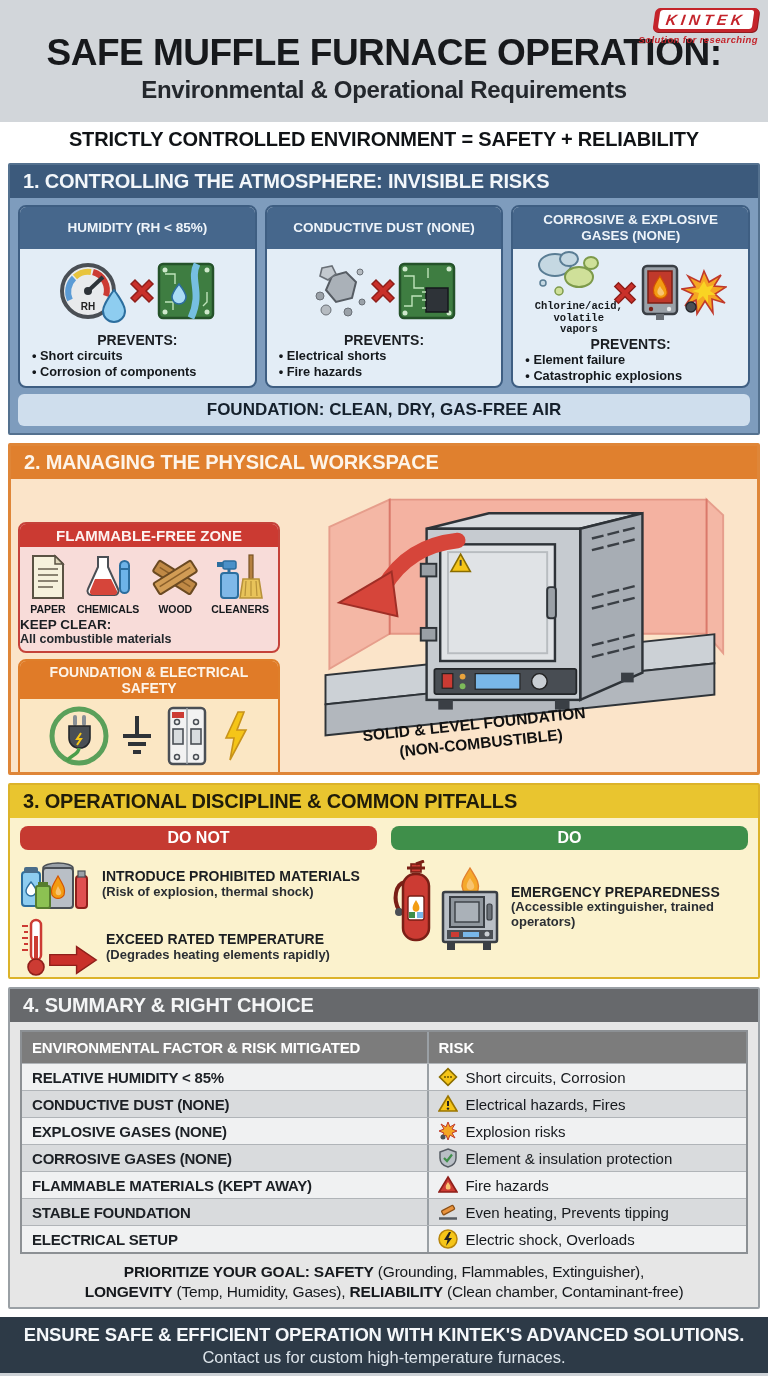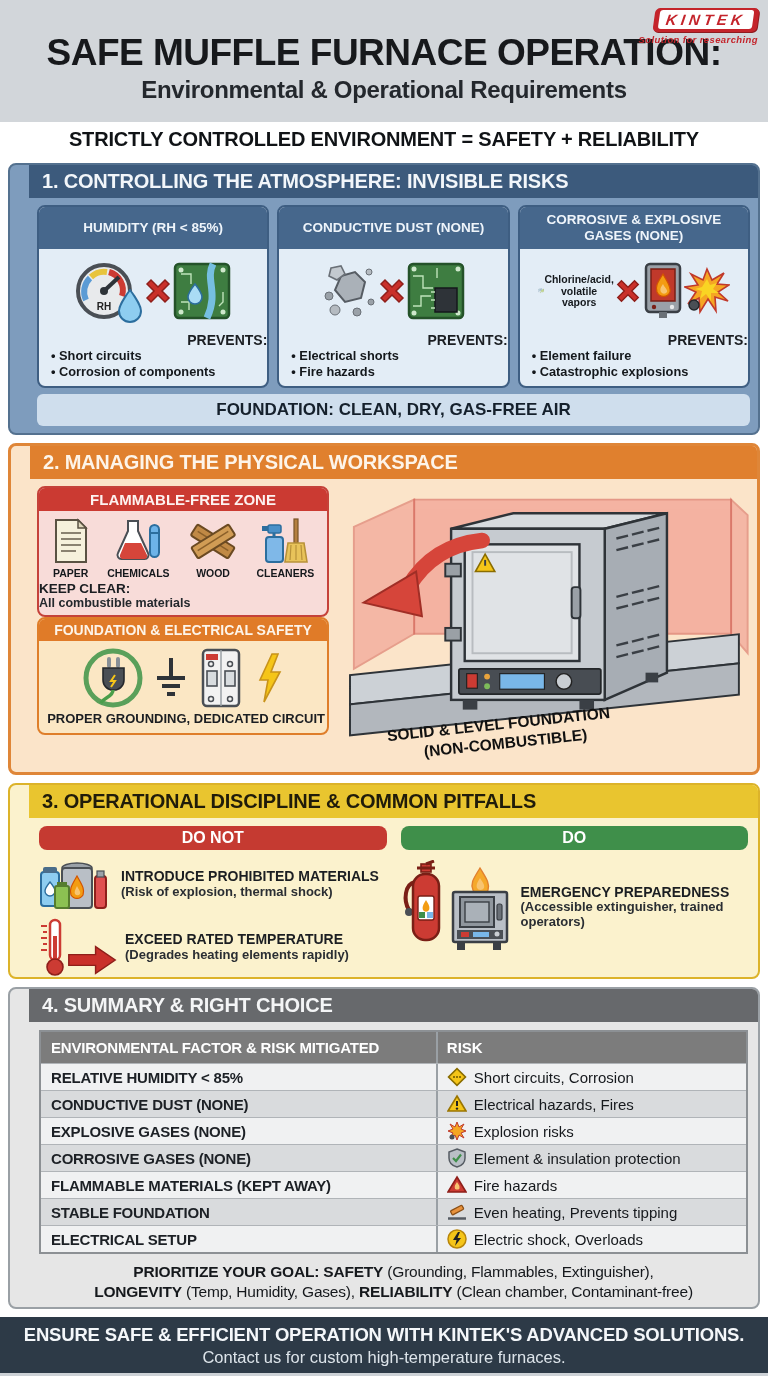--- a/index.html
+++ b/index.html
@@ -12,40 +12,40 @@
   
   .top-header { background:#d2d6da; height:122px; position:relative; padding-top:34px; flex:none; }
   .logo { position:absolute; top:8px; right:10px; text-align:right; }
   .logo-box { display:inline-block; background:#c4242b; border-radius:5px; padding:3px 5px; transform:skewX(-8deg); box-shadow:1px 1px 0 #8f1b20; }
   .logo-inner { background:#ffffff; border-radius:3px; padding:1px 7px; font-weight:bold; font-style:italic; font-size:15px; letter-spacing:4px; color:#c4242b; }
   .logo-tag { font-size:9.5px; font-weight:bold; font-style:italic; color:#c4242b; margin-top:2px; letter-spacing:0.4px; }
   .main-title { text-align:center; font-size:37px; font-weight:bold; letter-spacing:-0.5px; color:#17191c; line-height:1.0; }
   .sub-title { text-align:center; font-size:24px; font-weight:bold; color:#24282d; margin-top:5px; letter-spacing:-0.3px; }
   .strict-band { background:#ffffff; height:35px; display:flex; align-items:center; justify-content:center; font-size:20px; font-weight:bold; color:#101316; flex:none; letter-spacing:-0.2px; }
   
-  .panel { margin:6px 8px 0; border-radius:8px; overflow:hidden; flex:none;padding-left:19px; }
+  .panel { margin:6px 8px 0; border-radius:2px; overflow:hidden; flex:none; }
   .panel-header { font-size:20px; font-weight:bold; padding:5px 13px; letter-spacing:-0.2px; }
   
   .s1 { background:#7e9cbd; border:2px solid #54718f; height:272px; }
   .s1 .panel-header { background:#3c5a7c; color:#f2f6fa; }
   .s1-cards { display:flex; gap:8px; padding:7px 8px 4px; height:194px; }
   .s1-card { flex:1; background:#e3edf6; border:2px solid #3e5e82; border-radius:8px; overflow:hidden; display:flex; flex-direction:column; }
   .s1-card-header { background:#46678c; color:#eef4fa; font-weight:bold; font-size:13.5px; text-align:center; height:42px; display:flex; align-items:center; justify-content:center; padding:0 6px; line-height:1.15; flex:none; }
   .s1-icons { flex:1; display:flex; align-items:center; justify-content:center; gap:0; padding:2px 2px 0; }
-  .s1-prevents { font-weight:bold; font-size:14px; text-align:right; }
+  .s1-prevents { font-weight:bold; font-size:14px; text-align:center; }
   .s1-bullets { font-size:12.8px; font-weight:bold; padding:0 0 5px 12px; line-height:1.3; color:#14181c; }
   .s1-footer { margin:2px 8px 0; background:#cfdeed; border-radius:6px; text-align:center; font-size:17px; font-weight:bold; color:#15202c; padding:6px 4px; }
-  .cloud-col { display:flex; align-items:center; width:76px; }
+  .cloud-col { display:flex; flex-direction:column; align-items:flex-start; width:76px;font-family:Liberation Mono, monospace; }
   .cloud-caption { font-size:10.5px; font-weight:bold; text-align:center; line-height:1.1; color:#14181c; }
   .drop-overlap { margin-left:-16px; margin-top:30px; }
   
   .s2 { background:#fbe4c9; border:3px solid #df8638; height:332px; margin-top:8px; }
   .s2 .panel-header { background:#e0802e; color:#fdf4e9; }
   .s2-body { display:flex; gap:6px; padding:7px; height:294px; }
-  .s2-left { width:292px; flex:none; display:flex; flex-direction:column; gap:0; }
+  .s2-left { width:262px; flex:none; display:flex; flex-direction:column; gap:6px;margin-top:36px; }
   .flam-card { background:#f8dcd9; border:2px solid #c5423a; border-radius:8px; overflow:hidden; flex:none; }
   .flam-header { background:#cb3a32; color:#fdf2f0; font-weight:bold; font-size:15px; text-align:center; padding:3px 4px; }
   .flam-icons { display:flex; justify-content:space-around; align-items:flex-end; padding:6px 4px 0; }
   .flam-item { display:flex; flex-direction:column; align-items:center; gap:2px; }
   .flam-label { font-size:10.5px; font-weight:bold; color:#14181c; }
   .keep-clear { text-align:left; padding:2px 0 5px; }
   .keep-clear-t { font-size:13.5px; font-weight:bold; }
   .keep-clear-s { font-size:12.5px; font-weight:bold; color:#23282d; }
   .elec-card { background:#fbe7c4; border:2px solid #df7e2a; border-radius:8px; overflow:hidden; flex:none; }
   .elec-header { background:#e07b28; color:#fdf4e9; font-weight:bold; font-size:14px; text-align:center; padding:3px 4px; }

